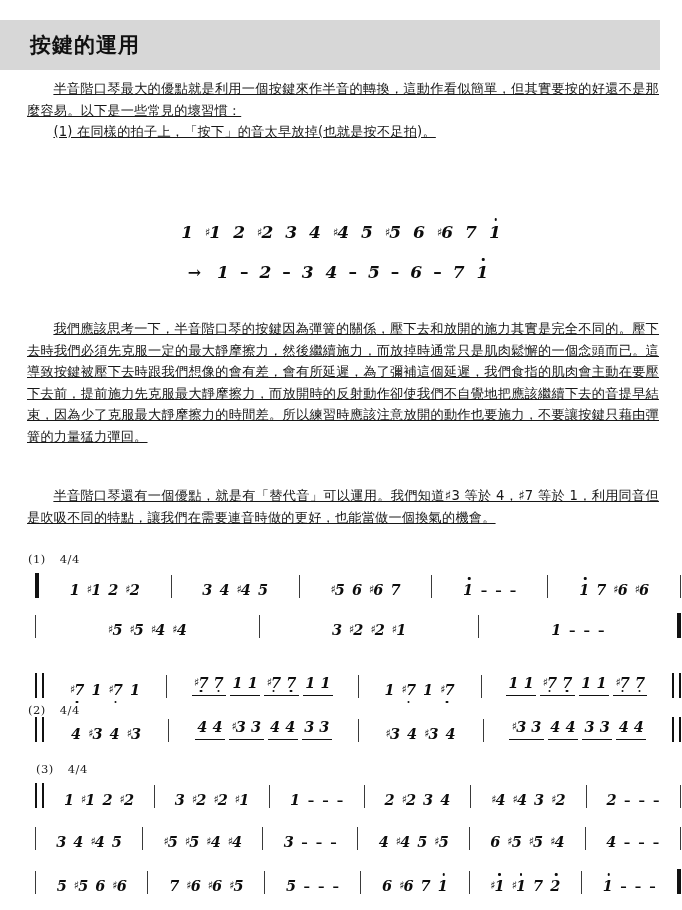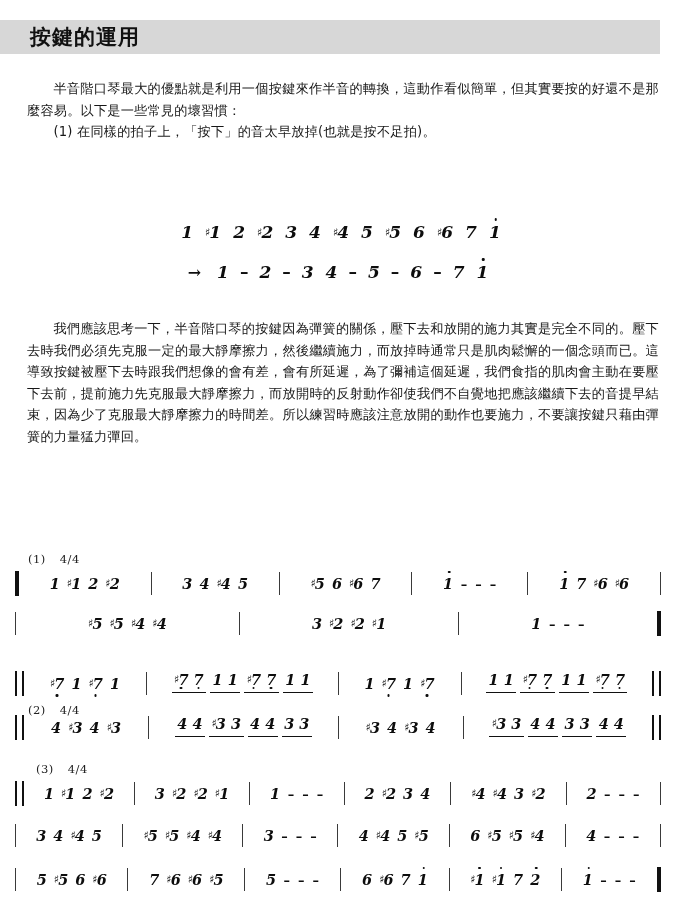--- a/index.html
+++ b/index.html
@@ -21,21 +21,21 @@
     height: 910px;
     box-sizing: border-box;
   }
 
   
   .heading-bar {
     position: absolute;
     left: 0;
     top: 20px;
     width: 660px;
-    height: 34px;
+    height: 50px;
     background: #d7d7d7;
     display: flex;
     align-items: center;
   }
   .heading-text {
     font-family: "DejaVu Sans", "Liberation Sans", sans-serif;
     font-size: 21px;
     font-weight: 600;
     letter-spacing: 1px;
     color: #111;
@@ -46,20 +46,21 @@
   
   .body-block {
     position: absolute;
     left: 27px;
     width: 632px;
     font-size: 13.2px;
     line-height: 21.5px;
     text-align: justify;
     color: #171717;
     letter-spacing: .2px;
+    text-decoration: underline;
   }
   .para { margin: 0; text-indent: 2em; }
   .list-line { margin: 0; text-indent: 2em; }
 
   
   .jianpu {
     font-family: "DejaVu Serif", "Liberation Serif", serif;
     font-style: italic;
     font-weight: bold;
     color: #0d0d0d;
@@ -130,25 +131,25 @@
     font-family: "DejaVu Serif", "Liberation Serif", serif;
     font-size: 11.5px;
     color: #222;
     letter-spacing: .5px;
     white-space: nowrap;
   }
   .ex-label .meter { margin-left: 14px; }
 
   .stave {
     position: absolute;
-    left: 14px;
+    left: 34px;
     width: 648px;
     height: 30px;
     display: flex;
-    align-items: center;
+    align-items: flex-end;
     font-size: 14.5px;
   }
   .barline {
     display: inline-block;
     width: 1px;
     height: 23px;
     background: #3a3a3a;
     margin: 0 1px;
     flex: none;
   }
@@ -175,21 +176,21 @@
     font-style: normal;
     font-weight: bold;
     margin: 0 4px;
     font-size: 13px;
   }
   
   .beam {
     display: inline-block;
     border-bottom: 1.4px solid #111;
     padding-bottom: 5px;
-    margin: 8px 2px;
+    margin: 2px 2px;
     line-height: 1;
   }
   .beam .note { margin: 0 2.5px; }
   .beam .note.dot-down::after { bottom: -2px; }
 </style>
 </head>
 <body>
 
 <div class="page">
 
@@ -202,20 +203,23 @@
     <p class="list-line">(1) 在同樣的拍子上，「按下」的音太早放掉(也就是按不足拍)。</p>
   </div>
 
   <div class="scale-row jianpu" id="scale-row-1" style="top:222px;"><span class="note"><span class="num">1</span></span><span class="note sharp-head"><span class="sharp">♯</span><span class="num">1</span></span><span class="note"><span class="num">2</span></span><span class="note sharp-head"><span class="sharp">♯</span><span class="num">2</span></span><span class="note"><span class="num">3</span></span><span class="note"><span class="num">4</span></span><span class="note sharp-head"><span class="sharp">♯</span><span class="num">4</span></span><span class="note"><span class="num">5</span></span><span class="note sharp-head"><span class="sharp">♯</span><span class="num">5</span></span><span class="note"><span class="num">6</span></span><span class="note sharp-head"><span class="sharp">♯</span><span class="num">6</span></span><span class="note"><span class="num">7</span></span><span class="note dot-up"><span class="num">1</span></span></div>
   <div class="scale-row jianpu" id="scale-row-2" style="top:262px;"><span class="arrow">→</span><span class="note"><span class="num">1</span></span><span class="dash">–</span><span class="note"><span class="num">2</span></span><span class="dash">–</span><span class="note"><span class="num">3</span></span><span class="note"><span class="num">4</span></span><span class="dash">–</span><span class="note"><span class="num">5</span></span><span class="dash">–</span><span class="note"><span class="num">6</span></span><span class="dash">–</span><span class="note"><span class="num">7</span></span><span class="note dot-up"><span class="num">1</span></span></div>
 
   <div class="body-block" style="top:318px;">
     <p class="para">我們應該思考一下，半音階口琴的按鍵因為彈簧的關係，壓下去和放開的施力其實是完全不同的。壓下去時我們必須先克服一定的最大靜摩擦力，然後繼續施力，而放掉時通常只是肌肉鬆懈的一個念頭而已。這導致按鍵被壓下去時跟我們想像的會有差，會有所延遲，為了彌補這個延遲，我們食指的肌肉會主動在要壓下去前，提前施力先克服最大靜摩擦力，而放開時的反射動作卻使我們不自覺地把應該繼續下去的音提早結束，因為少了克服最大靜摩擦力的時間差。所以練習時應該注意放開的動作也要施力，不要讓按鍵只藉由彈簧的力量猛力彈回。</p>
   </div>
 
+  <div class="body-block" style="top:485px;">
+    <p class="para">半音階口琴還有一個優點，就是有「替代音」可以運用。我們知道♯3 等於 4，♯7 等於 1，利用同音但是吹吸不同的特點，讓我們在需要連音時做的更好，也能當做一個換氣的機會。</p>
+  </div>
 
   <div id="exercises-root">
       <div class="ex-label" style="left: 28px; top: 552px;"><span>(1)</span><span class="meter">4/4</span></div>
       <div class="stave jianpu" style="top: 568px;">
         <span class="barline thick"></span>
         <span class="measure"><span class="note"><span class="num">1</span></span><span class="note sharp-head"><span class="sharp">♯</span><span class="num">1</span></span><span class="note"><span class="num">2</span></span><span class="note sharp-head"><span class="sharp">♯</span><span class="num">2</span></span></span>
         <span class="barline"></span>
         <span class="measure"><span class="note"><span class="num">3</span></span><span class="note"><span class="num">4</span></span><span class="note sharp-head"><span class="sharp">♯</span><span class="num">4</span></span><span class="note"><span class="num">5</span></span></span>
         <span class="barline"></span>
         <span class="measure"><span class="note sharp-head"><span class="sharp">♯</span><span class="num">5</span></span><span class="note"><span class="num">6</span></span><span class="note sharp-head"><span class="sharp">♯</span><span class="num">6</span></span><span class="note"><span class="num">7</span></span></span>

